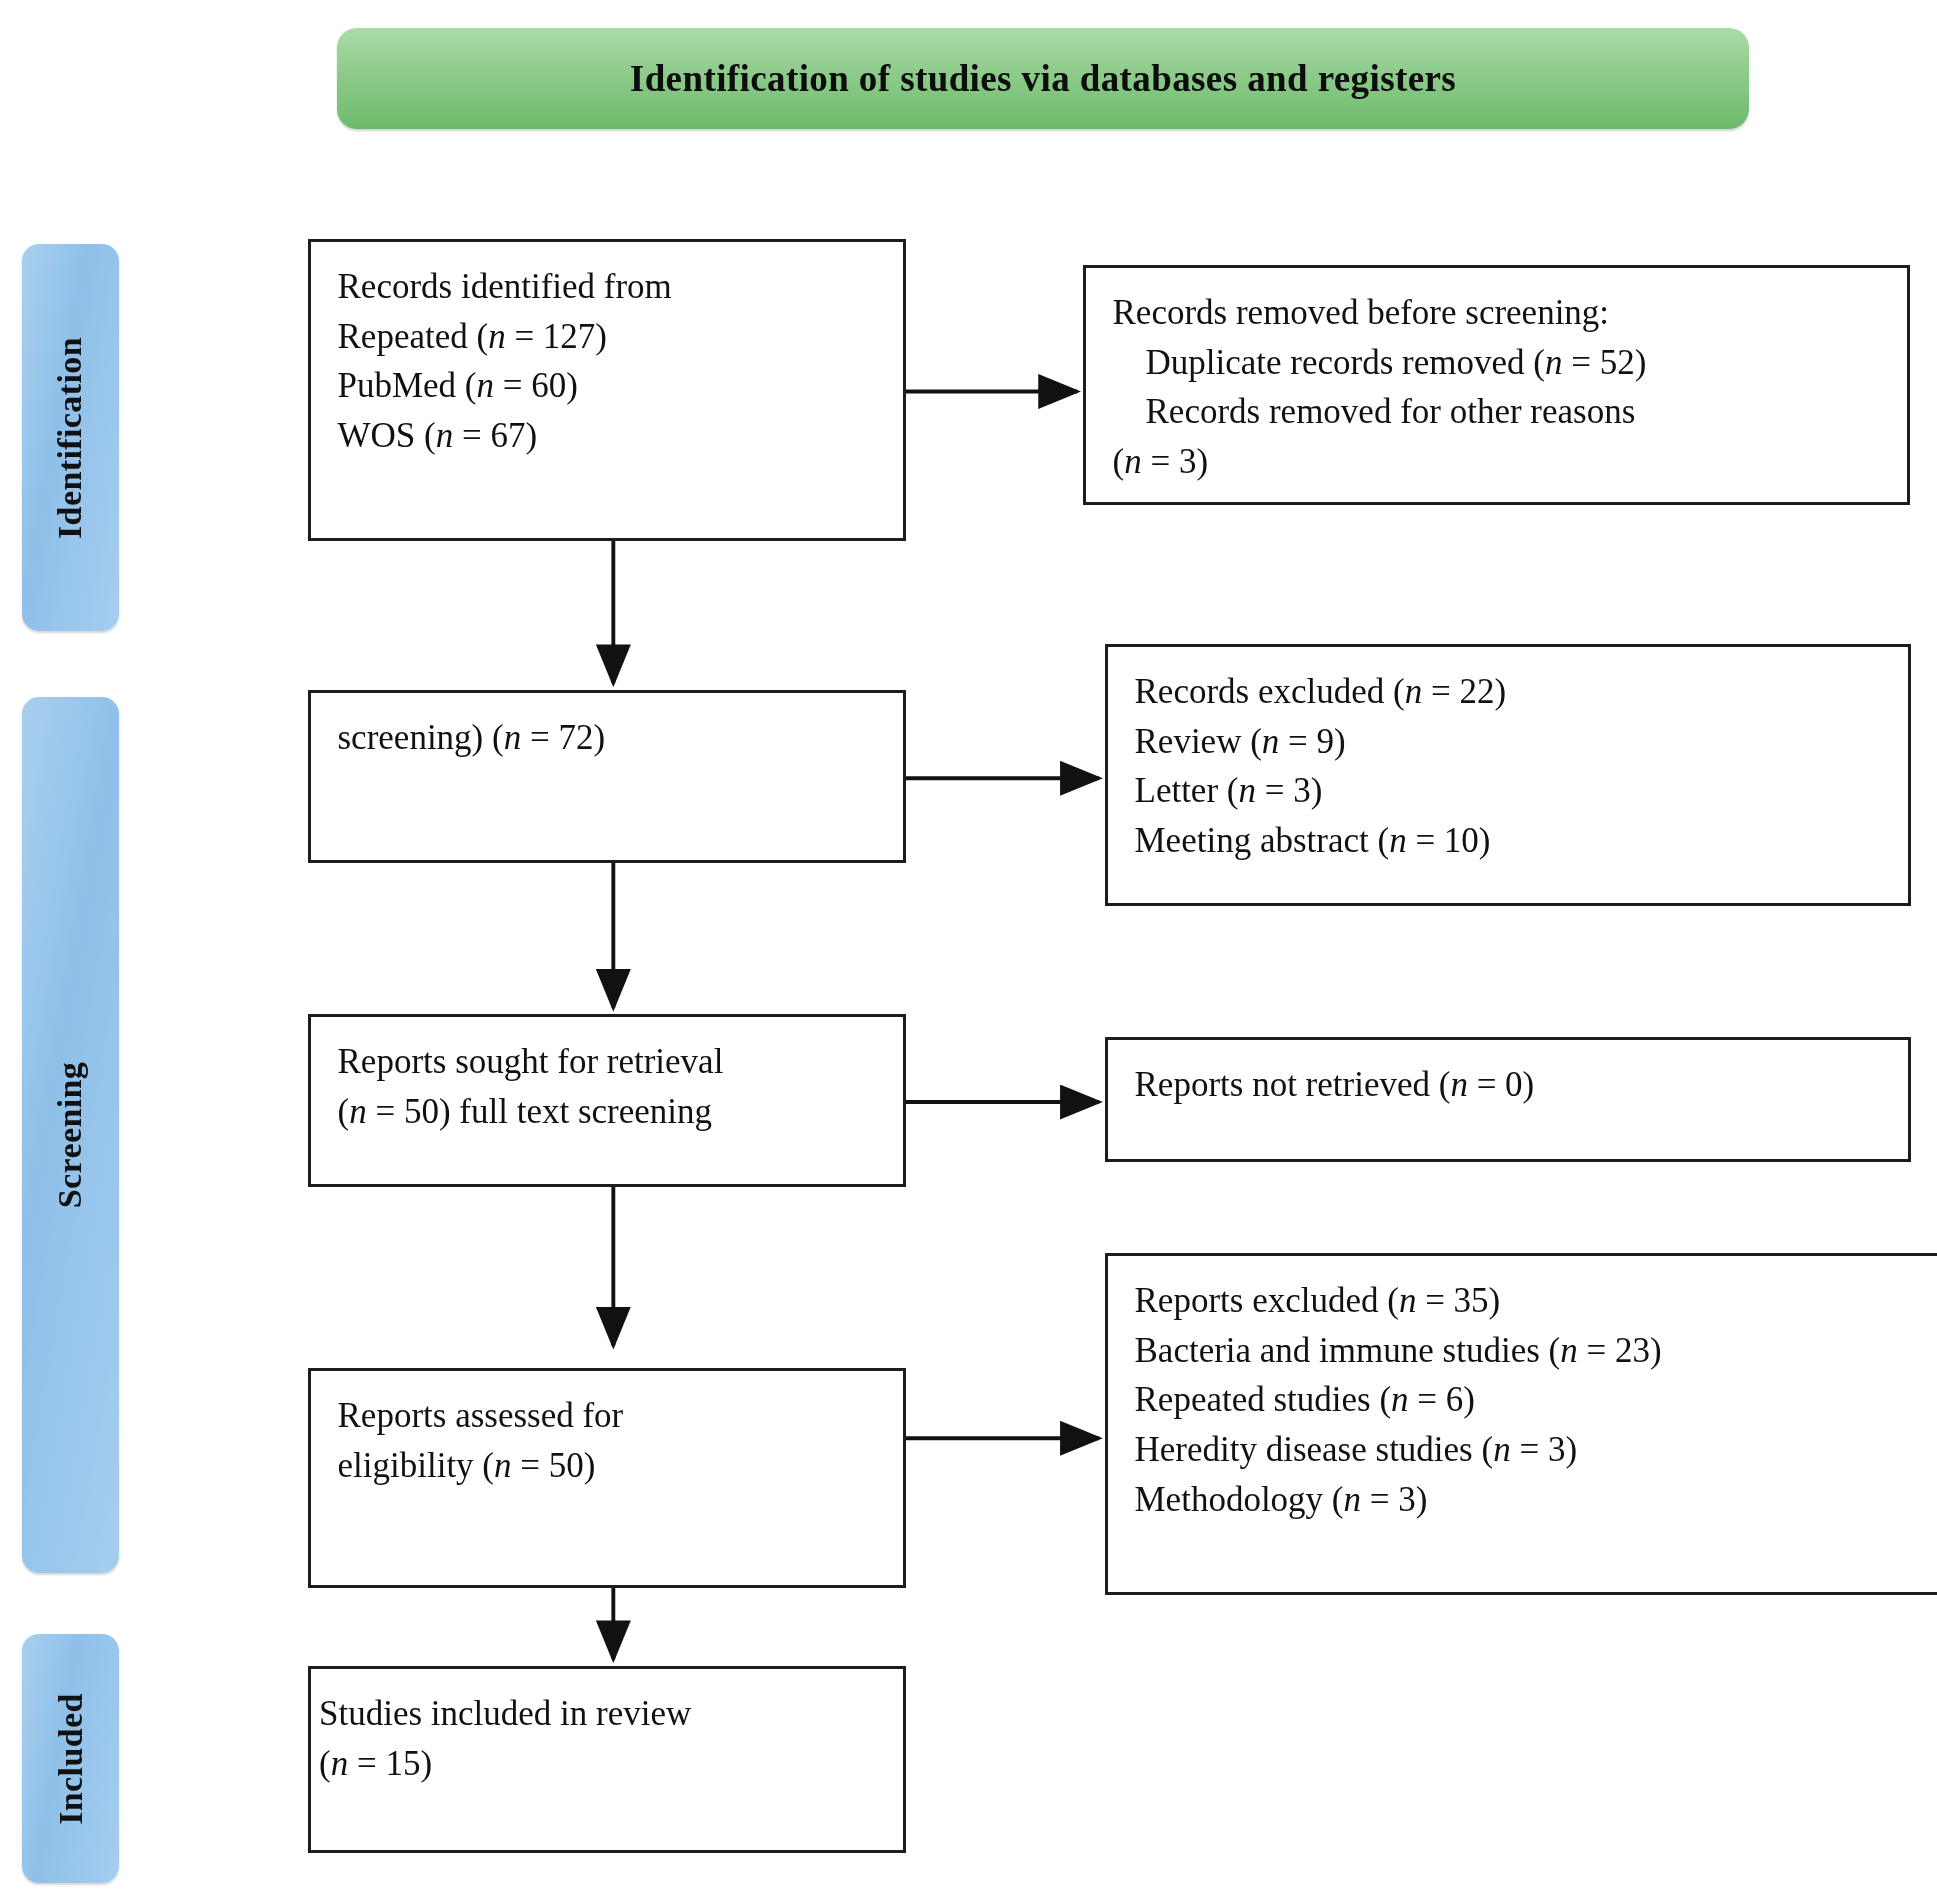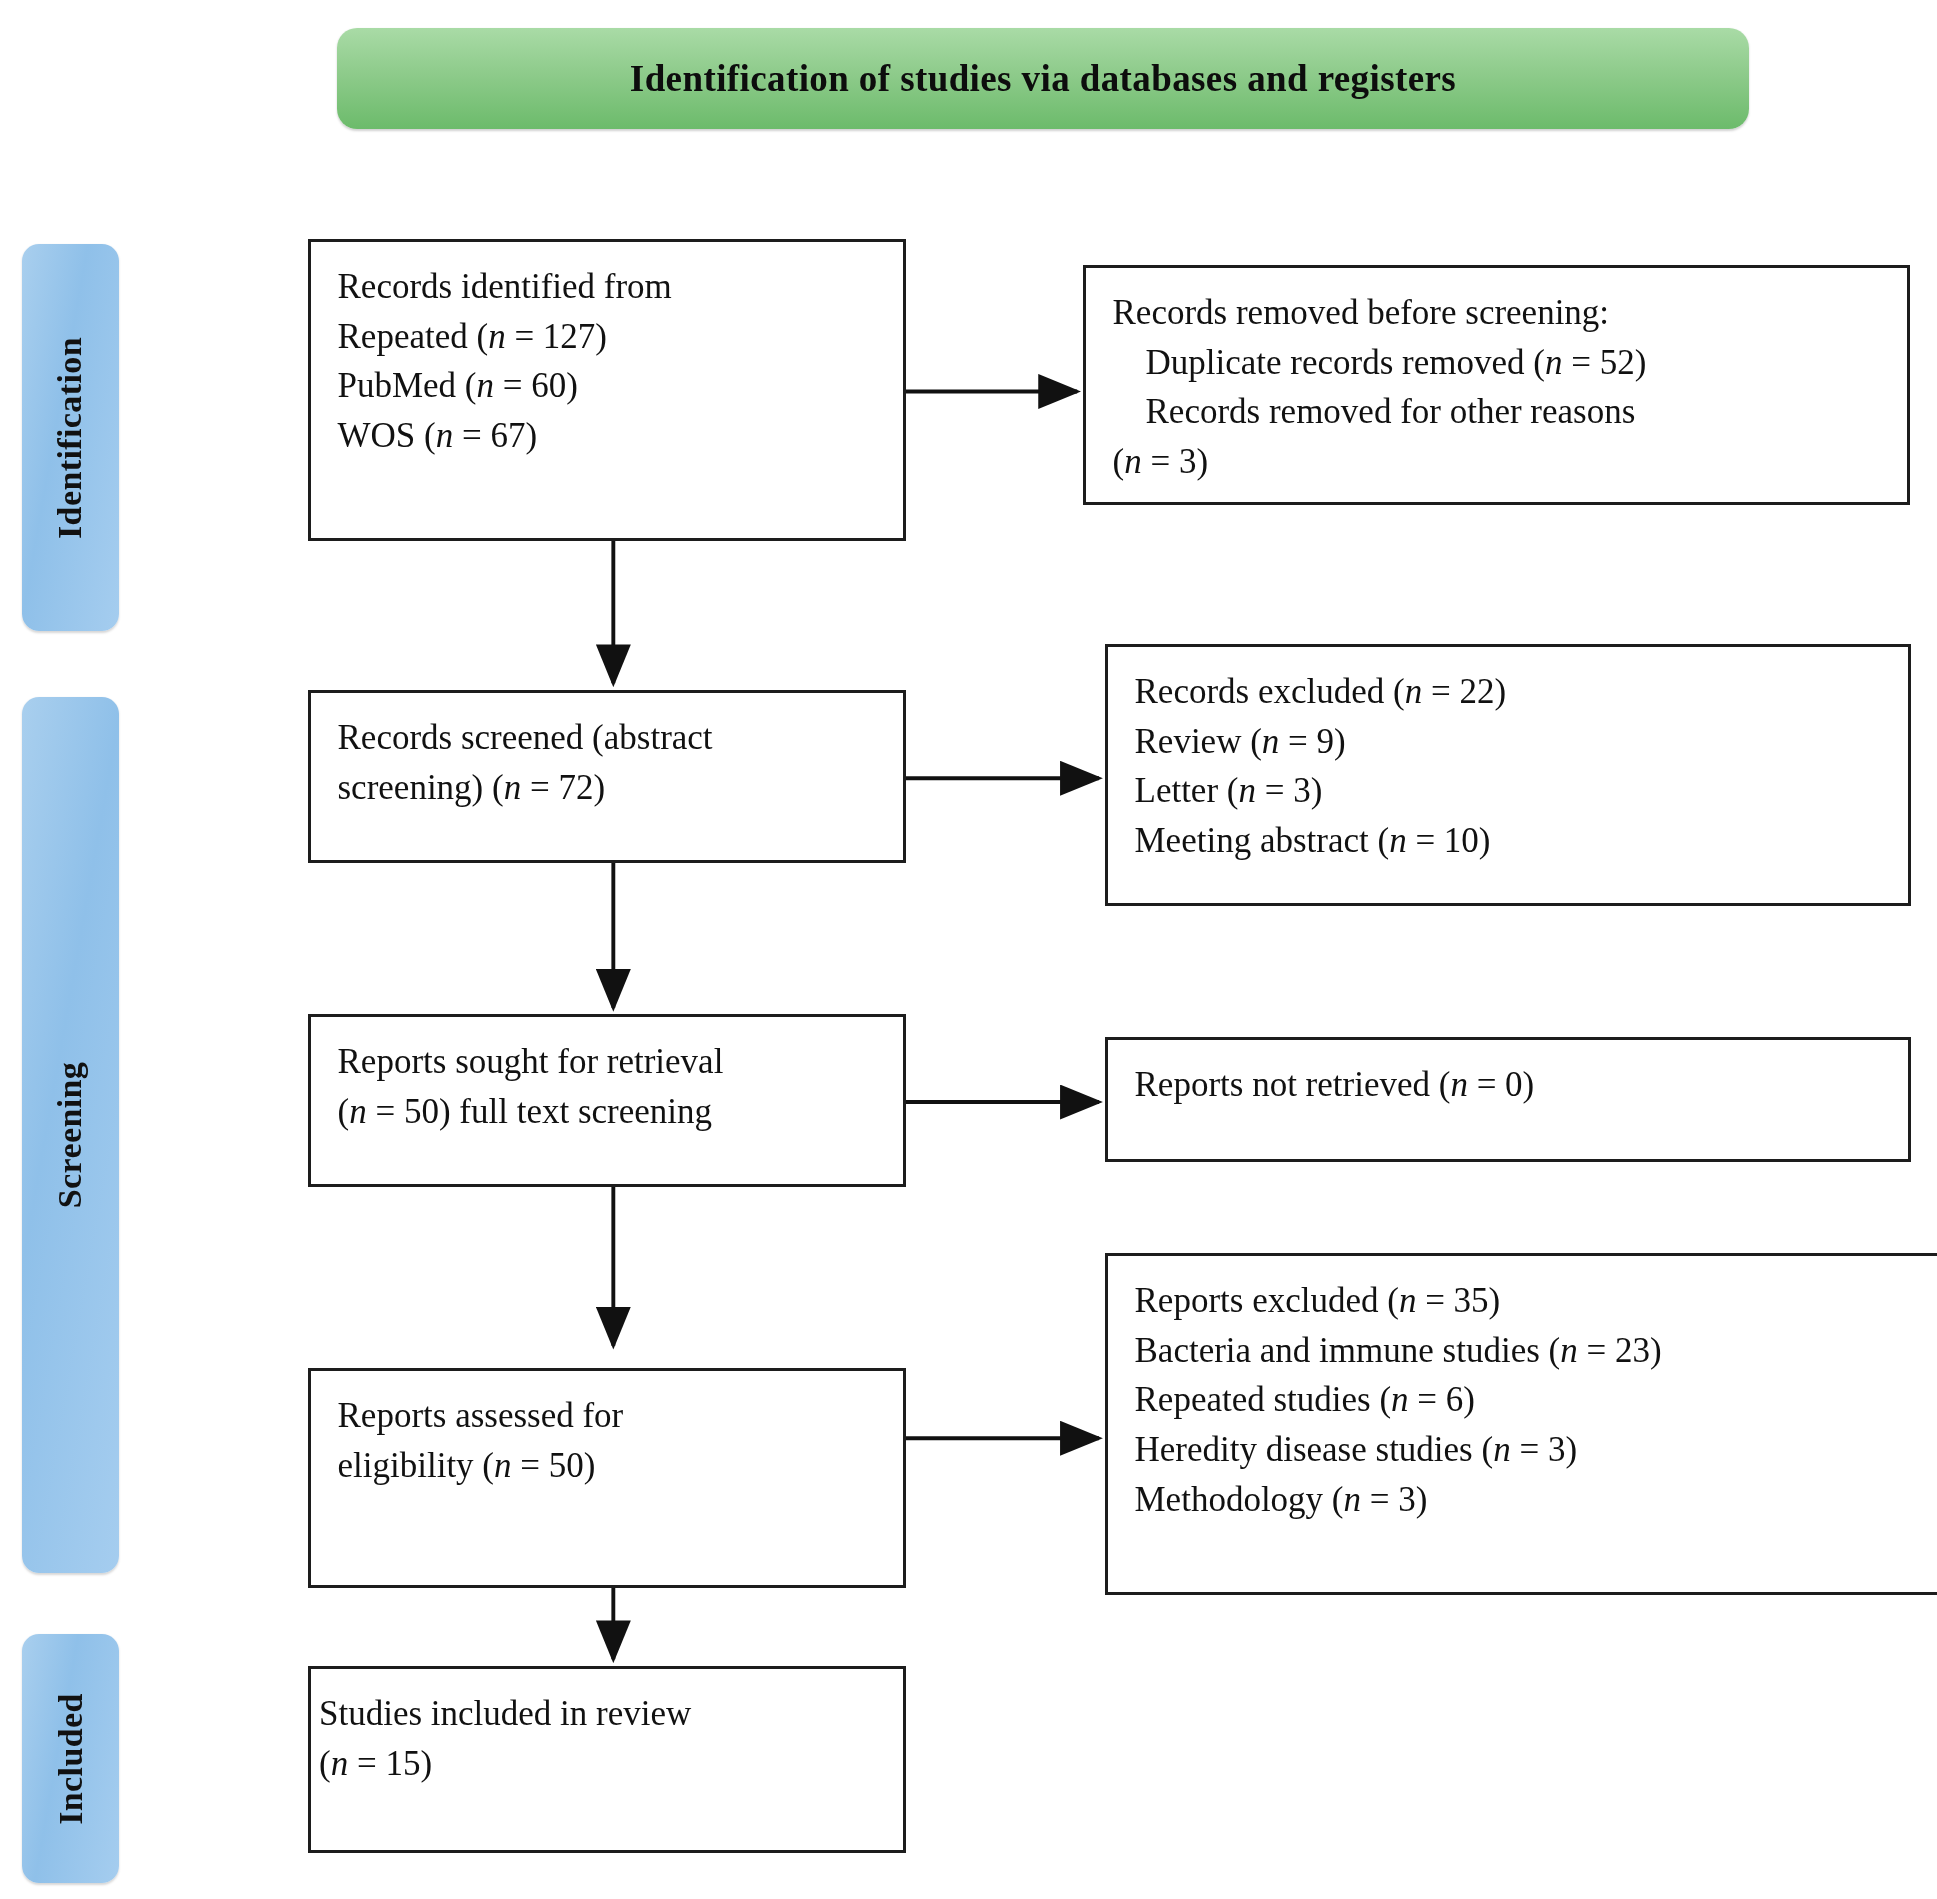--- a/index.html
+++ b/index.html
@@ -155,21 +155,20 @@
   </div>
 
   <div class="flow-box" id="box-removed">
     <div class="flow-line">Records removed before screening:</div>
     <div class="flow-line indent"><span>Duplicate  records removed (</span><i>n</i><span> = 52)</span></div>
     <div class="flow-line indent">Records removed for other reasons</div>
     <div class="flow-line"><span>(</span><i>n</i><span> = 3)</span></div>
   </div>
 
   <div class="flow-box" id="box-screened">
-    <div class="flow-line">Records screened (abstract</div>
     <div class="flow-line"><span>screening)  (</span><i>n</i><span> = 72)</span></div>
   </div>
 
   <div class="flow-box" id="box-records-excluded">
     <div class="flow-line"><span>Records excluded  (</span><i>n</i><span> = 22)</span></div>
     <div class="flow-line"><span>Review  (</span><i>n</i><span> = 9)</span></div>
     <div class="flow-line"><span>Letter (</span><i>n</i><span> = 3)</span></div>
     <div class="flow-line"><span>Meeting  abstract (</span><i>n</i><span> = 10)</span></div>
   </div>
 

